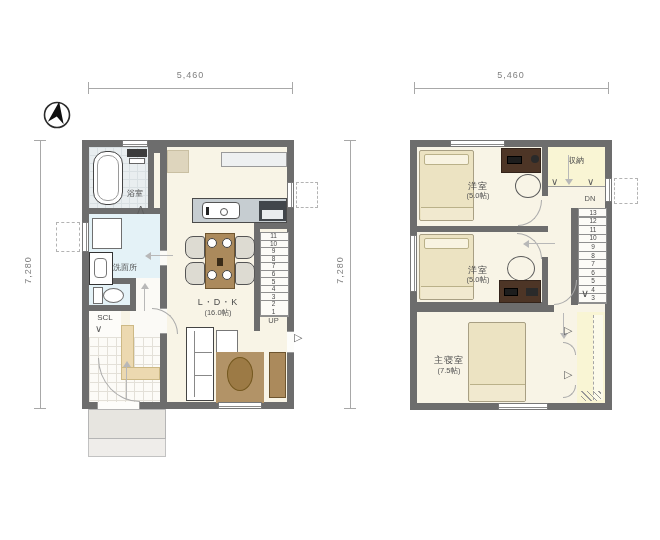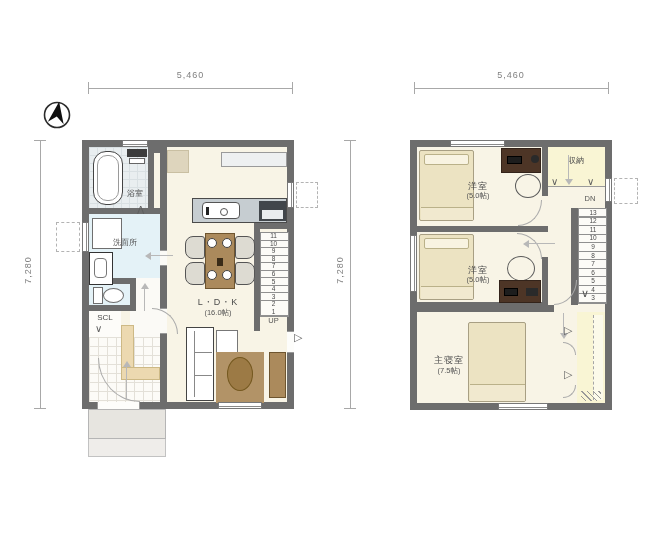--- a/index.html
+++ b/index.html
@@ -103,21 +103,21 @@
     </div>
     <div class="abs" style="left:38px;top:2px;width:20px;height:8px;background:#3c3c3c;"></div>
     <div class="abs" style="left:40px;top:11px;width:16px;height:6px;background:#fff;border:1px solid #666;"></div>
     <div class="lbl sm" style="left:28px;top:42px;width:36px;">浴室</div>
     <div class="abs hanger" style="left:48px;top:58px;font-size:11px;">Λ</div>
 
     <div class="furn" style="left:3px;top:71px;width:30px;height:31px;"></div>
     <div class="furn" style="left:0px;top:105px;width:24px;height:33px;border-color:#333;">
       <div class="abs" style="left:4px;top:5px;width:13px;height:20px;border:1px solid #777;border-radius:4px;"></div>
     </div>
-    <div class="lbl sm" style="left:8px;top:91px;width:56px;">洗面所</div>
+    <div class="lbl sm" style="left:8px;top:116px;width:56px;">洗面所</div>
 
     <div class="furn" style="left:4px;top:140px;width:10px;height:17px;"></div>
     <div class="furn" style="left:14px;top:141px;width:21px;height:15px;border-radius:50%;"></div>
 
     <div class="lbl sm" style="left:1px;top:166px;width:30px;">SCL</div>
     <div class="abs hanger" style="left:6px;top:177px;">∨</div>
     <div class="abs" style="left:32px;top:178px;width:13px;height:55px;background:#ecd9b0;border:1px solid #cdb985;"></div>
     <div class="abs" style="left:32px;top:220px;width:39px;height:13px;background:#ecd9b0;border:1px solid #cdb985;"></div>
     <div class="arc bl" style="left:9px;top:211px;width:42px;height:44px;"></div>
     <div class="arrow arr-up" style="left:37px;top:216px;width:1px;height:37px;"></div>

